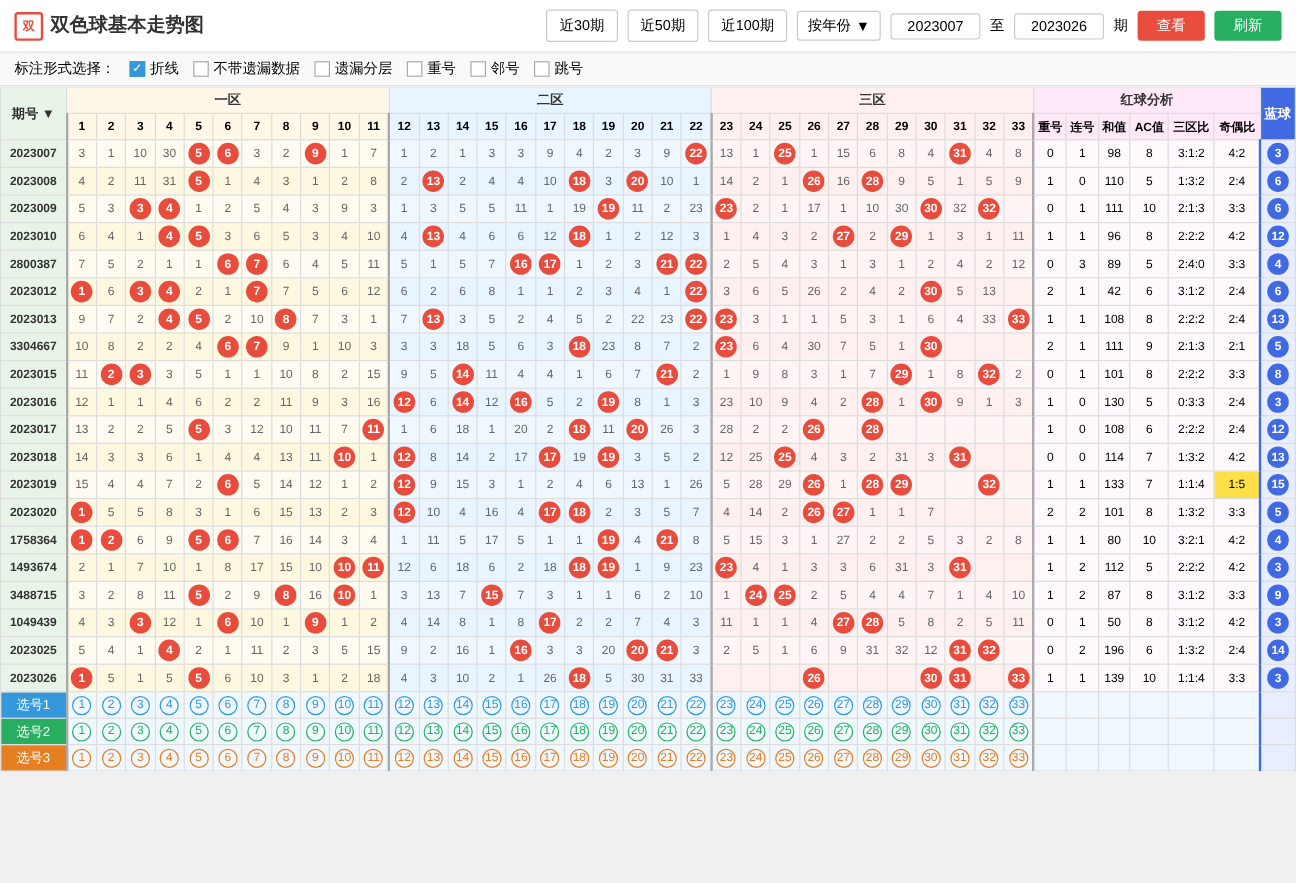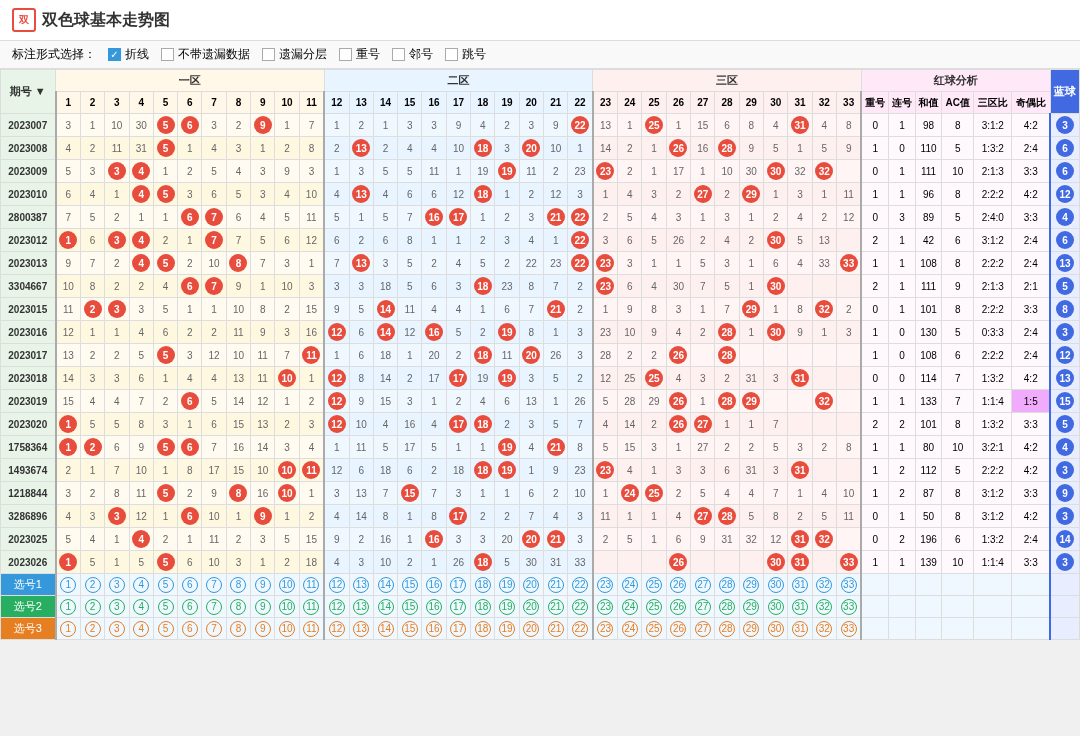--- a/index.html
+++ b/index.html
@@ -44,20 +44,35 @@
     .bottom-rows td { background: #f0f8ff; }
     .bottom-label { background: #4169e1; color: white; font-size: 11px; }
   </style>
 </head>
 <body>
 
 <div class="header">
   <div class="logo">
     <div class="logo-icon">双</div>
     <span>双色球基本走势图</span>
+  </div>
+  <div class="header-controls">
+    <button class="period-btn">近30期</button>
+    <button class="period-btn">近50期</button>
+    <button class="period-btn">近100期</button>
+    <div class="select-with-arrow">
+      <span>按年份</span>
+      <span>▼</span>
+    </div>
+    <input class="input-field" type="text" value="2023007" style="">
+    <span style="font-size:12px;">至</span>
+    <input class="input-field" type="text" value="2023026" style="">
+    <span style="font-size:12px;">期</span>
+    <button class="btn-query">查看</button>
+    <button class="btn-refresh">刷新</button>
   </div>
 </div>
 
 <div class="filter-row">
   <span>标注形式选择：</span>
   <div class="filter-item">
     <div class="checkbox-checked">
         <span class="checkmark">✓</span>
       </div>
     <span>折线</span>
@@ -687,21 +702,21 @@
           <td style="background: rgb(255, 245, 245);"><span class="circle-red">29</span></td>
           <td style="background: rgb(255, 245, 245); color: rgb(102, 102, 102); font-size: 10px;"></td>
           <td style="background: rgb(255, 245, 245); color: rgb(102, 102, 102); font-size: 10px;"></td>
           <td style="background: rgb(255, 245, 245);"><span class="circle-red">32</span></td>
           <td style="background: rgb(255, 245, 245); color: rgb(102, 102, 102); font-size: 10px;"></td>
           <td style="background: rgb(255, 248, 252); border-left: 2px solid rgb(170, 170, 170); font-size: 10px;">1</td>
           <td style="background: rgb(255, 248, 252); font-size: 10px;">1</td>
           <td style="background: rgb(255, 248, 252); font-size: 10px;">133</td>
           <td style="background: rgb(255, 248, 252); font-size: 10px;">7</td>
           <td style="background: rgb(255, 248, 252); font-size: 10px;">1:1:4</td>
-          <td style="background: #f0abfc; font-size: 10px;">1:5</td>
+          <td style="background: #fde047; font-size: 10px;">1:5</td>
           <td style="background: rgb(232, 238, 255); border-left: 2px solid rgb(65, 105, 225);"><span class="circle-blue">15</span></td>
         </tr>
         <tr class="row-odd">
           <td class="td-period" style="font-size: 10px;">2023020</td>
           <td style="background: rgb(255, 248, 224); border-left: 2px solid rgb(170, 170, 170);"><span class="circle-red">1</span></td>
           <td style="background: rgb(255, 248, 224); color: rgb(102, 102, 102); font-size: 10px;">5</td>
           <td style="background: rgb(255, 248, 224); color: rgb(102, 102, 102); font-size: 10px;">5</td>
           <td style="background: rgb(255, 248, 224); color: rgb(102, 102, 102); font-size: 10px;">8</td>
           <td style="background: rgb(255, 248, 224); color: rgb(102, 102, 102); font-size: 10px;">3</td>
           <td style="background: rgb(255, 248, 224); color: rgb(102, 102, 102); font-size: 10px;">1</td>
@@ -820,21 +835,21 @@
           <td style="background: rgb(255, 240, 240); color: rgb(102, 102, 102); font-size: 10px;"></td>
           <td style="background: rgb(255, 248, 252); border-left: 2px solid rgb(170, 170, 170); font-size: 10px;">1</td>
           <td style="background: rgb(255, 248, 252); font-size: 10px;">2</td>
           <td style="background: rgb(255, 248, 252); font-size: 10px;">112</td>
           <td style="background: rgb(255, 248, 252); font-size: 10px;">5</td>
           <td style="background: rgb(255, 248, 252); font-size: 10px;">2:2:2</td>
           <td style="background: rgb(255, 248, 252); font-size: 10px;">4:2</td>
           <td style="background: rgb(232, 238, 255); border-left: 2px solid rgb(65, 105, 225);"><span class="circle-blue">3</span></td>
         </tr>
         <tr class="row-even">
-          <td class="td-period" style="font-size: 10px;">1218844</td>
+          <td class="td-period" style="font-size: 10px;">3488715</td>
           <td style="background: rgb(255, 251, 240); border-left: 2px solid rgb(170, 170, 170); color: rgb(102, 102, 102); font-size: 10px;">3</td>
           <td style="background: rgb(255, 251, 240); color: rgb(102, 102, 102); font-size: 10px;">2</td>
           <td style="background: rgb(255, 251, 240); color: rgb(102, 102, 102); font-size: 10px;">8</td>
           <td style="background: rgb(255, 251, 240); color: rgb(102, 102, 102); font-size: 10px;">11</td>
           <td style="background: rgb(255, 251, 240);"><span class="circle-red">5</span></td>
           <td style="background: rgb(255, 251, 240); color: rgb(102, 102, 102); font-size: 10px;">2</td>
           <td style="background: rgb(255, 251, 240); color: rgb(102, 102, 102); font-size: 10px;">9</td>
           <td style="background: rgb(255, 251, 240);"><span class="circle-red">8</span></td>
           <td style="background: rgb(255, 251, 240); color: rgb(102, 102, 102); font-size: 10px;">16</td>
           <td style="background: rgb(255, 251, 240);"><span class="circle-red">10</span></td>
@@ -863,21 +878,21 @@
           <td style="background: rgb(255, 245, 245); color: rgb(102, 102, 102); font-size: 10px;">10</td>
           <td style="background: rgb(255, 248, 252); border-left: 2px solid rgb(170, 170, 170); font-size: 10px;">1</td>
           <td style="background: rgb(255, 248, 252); font-size: 10px;">2</td>
           <td style="background: rgb(255, 248, 252); font-size: 10px;">87</td>
           <td style="background: rgb(255, 248, 252); font-size: 10px;">8</td>
           <td style="background: rgb(255, 248, 252); font-size: 10px;">3:1:2</td>
           <td style="background: rgb(255, 248, 252); font-size: 10px;">3:3</td>
           <td style="background: rgb(232, 238, 255); border-left: 2px solid rgb(65, 105, 225);"><span class="circle-blue">9</span></td>
         </tr>
         <tr class="row-odd">
-          <td class="td-period" style="font-size: 10px;">3286896</td>
+          <td class="td-period" style="font-size: 10px;">1049439</td>
           <td style="background: rgb(255, 248, 224); border-left: 2px solid rgb(170, 170, 170); color: rgb(102, 102, 102); font-size: 10px;">4</td>
           <td style="background: rgb(255, 248, 224); color: rgb(102, 102, 102); font-size: 10px;">3</td>
           <td style="background: rgb(255, 248, 224);"><span class="circle-red">3</span></td>
           <td style="background: rgb(255, 248, 224); color: rgb(102, 102, 102); font-size: 10px;">12</td>
           <td style="background: rgb(255, 248, 224); color: rgb(102, 102, 102); font-size: 10px;">1</td>
           <td style="background: rgb(255, 248, 224);"><span class="circle-red">6</span></td>
           <td style="background: rgb(255, 248, 224); color: rgb(102, 102, 102); font-size: 10px;">10</td>
           <td style="background: rgb(255, 248, 224); color: rgb(102, 102, 102); font-size: 10px;">1</td>
           <td style="background: rgb(255, 248, 224);"><span class="circle-red">9</span></td>
           <td style="background: rgb(255, 248, 224); color: rgb(102, 102, 102); font-size: 10px;">1</td>

